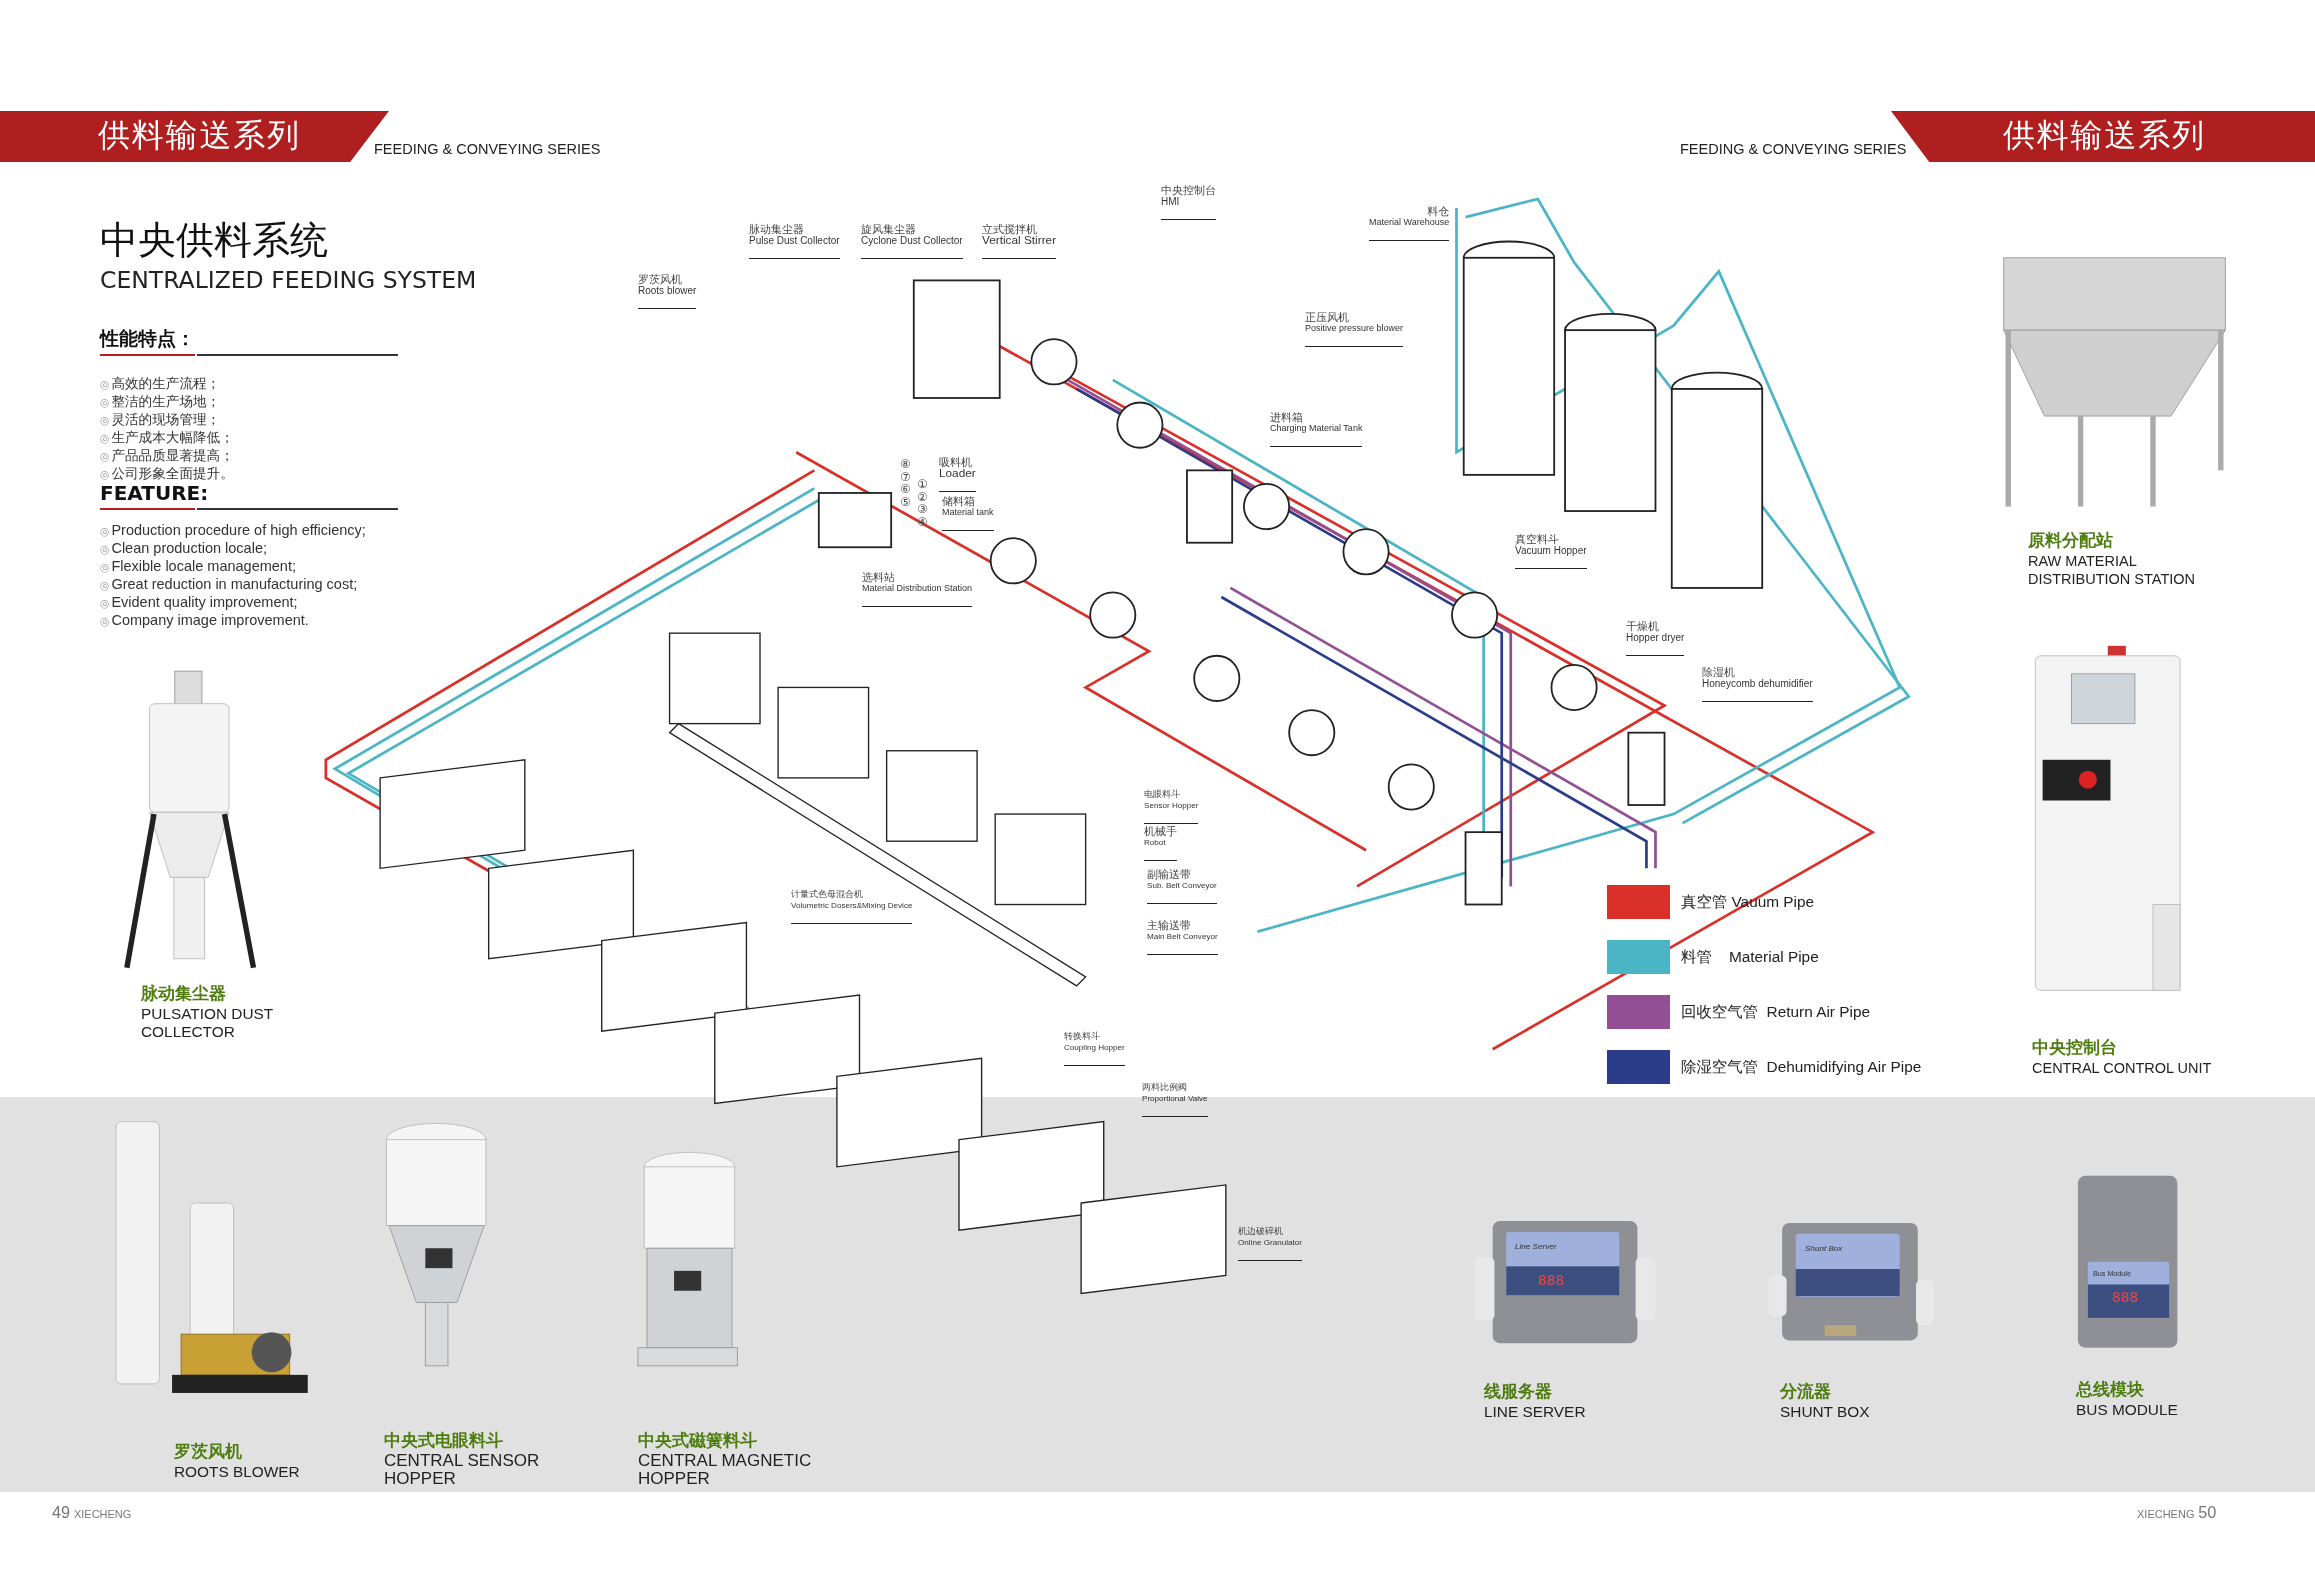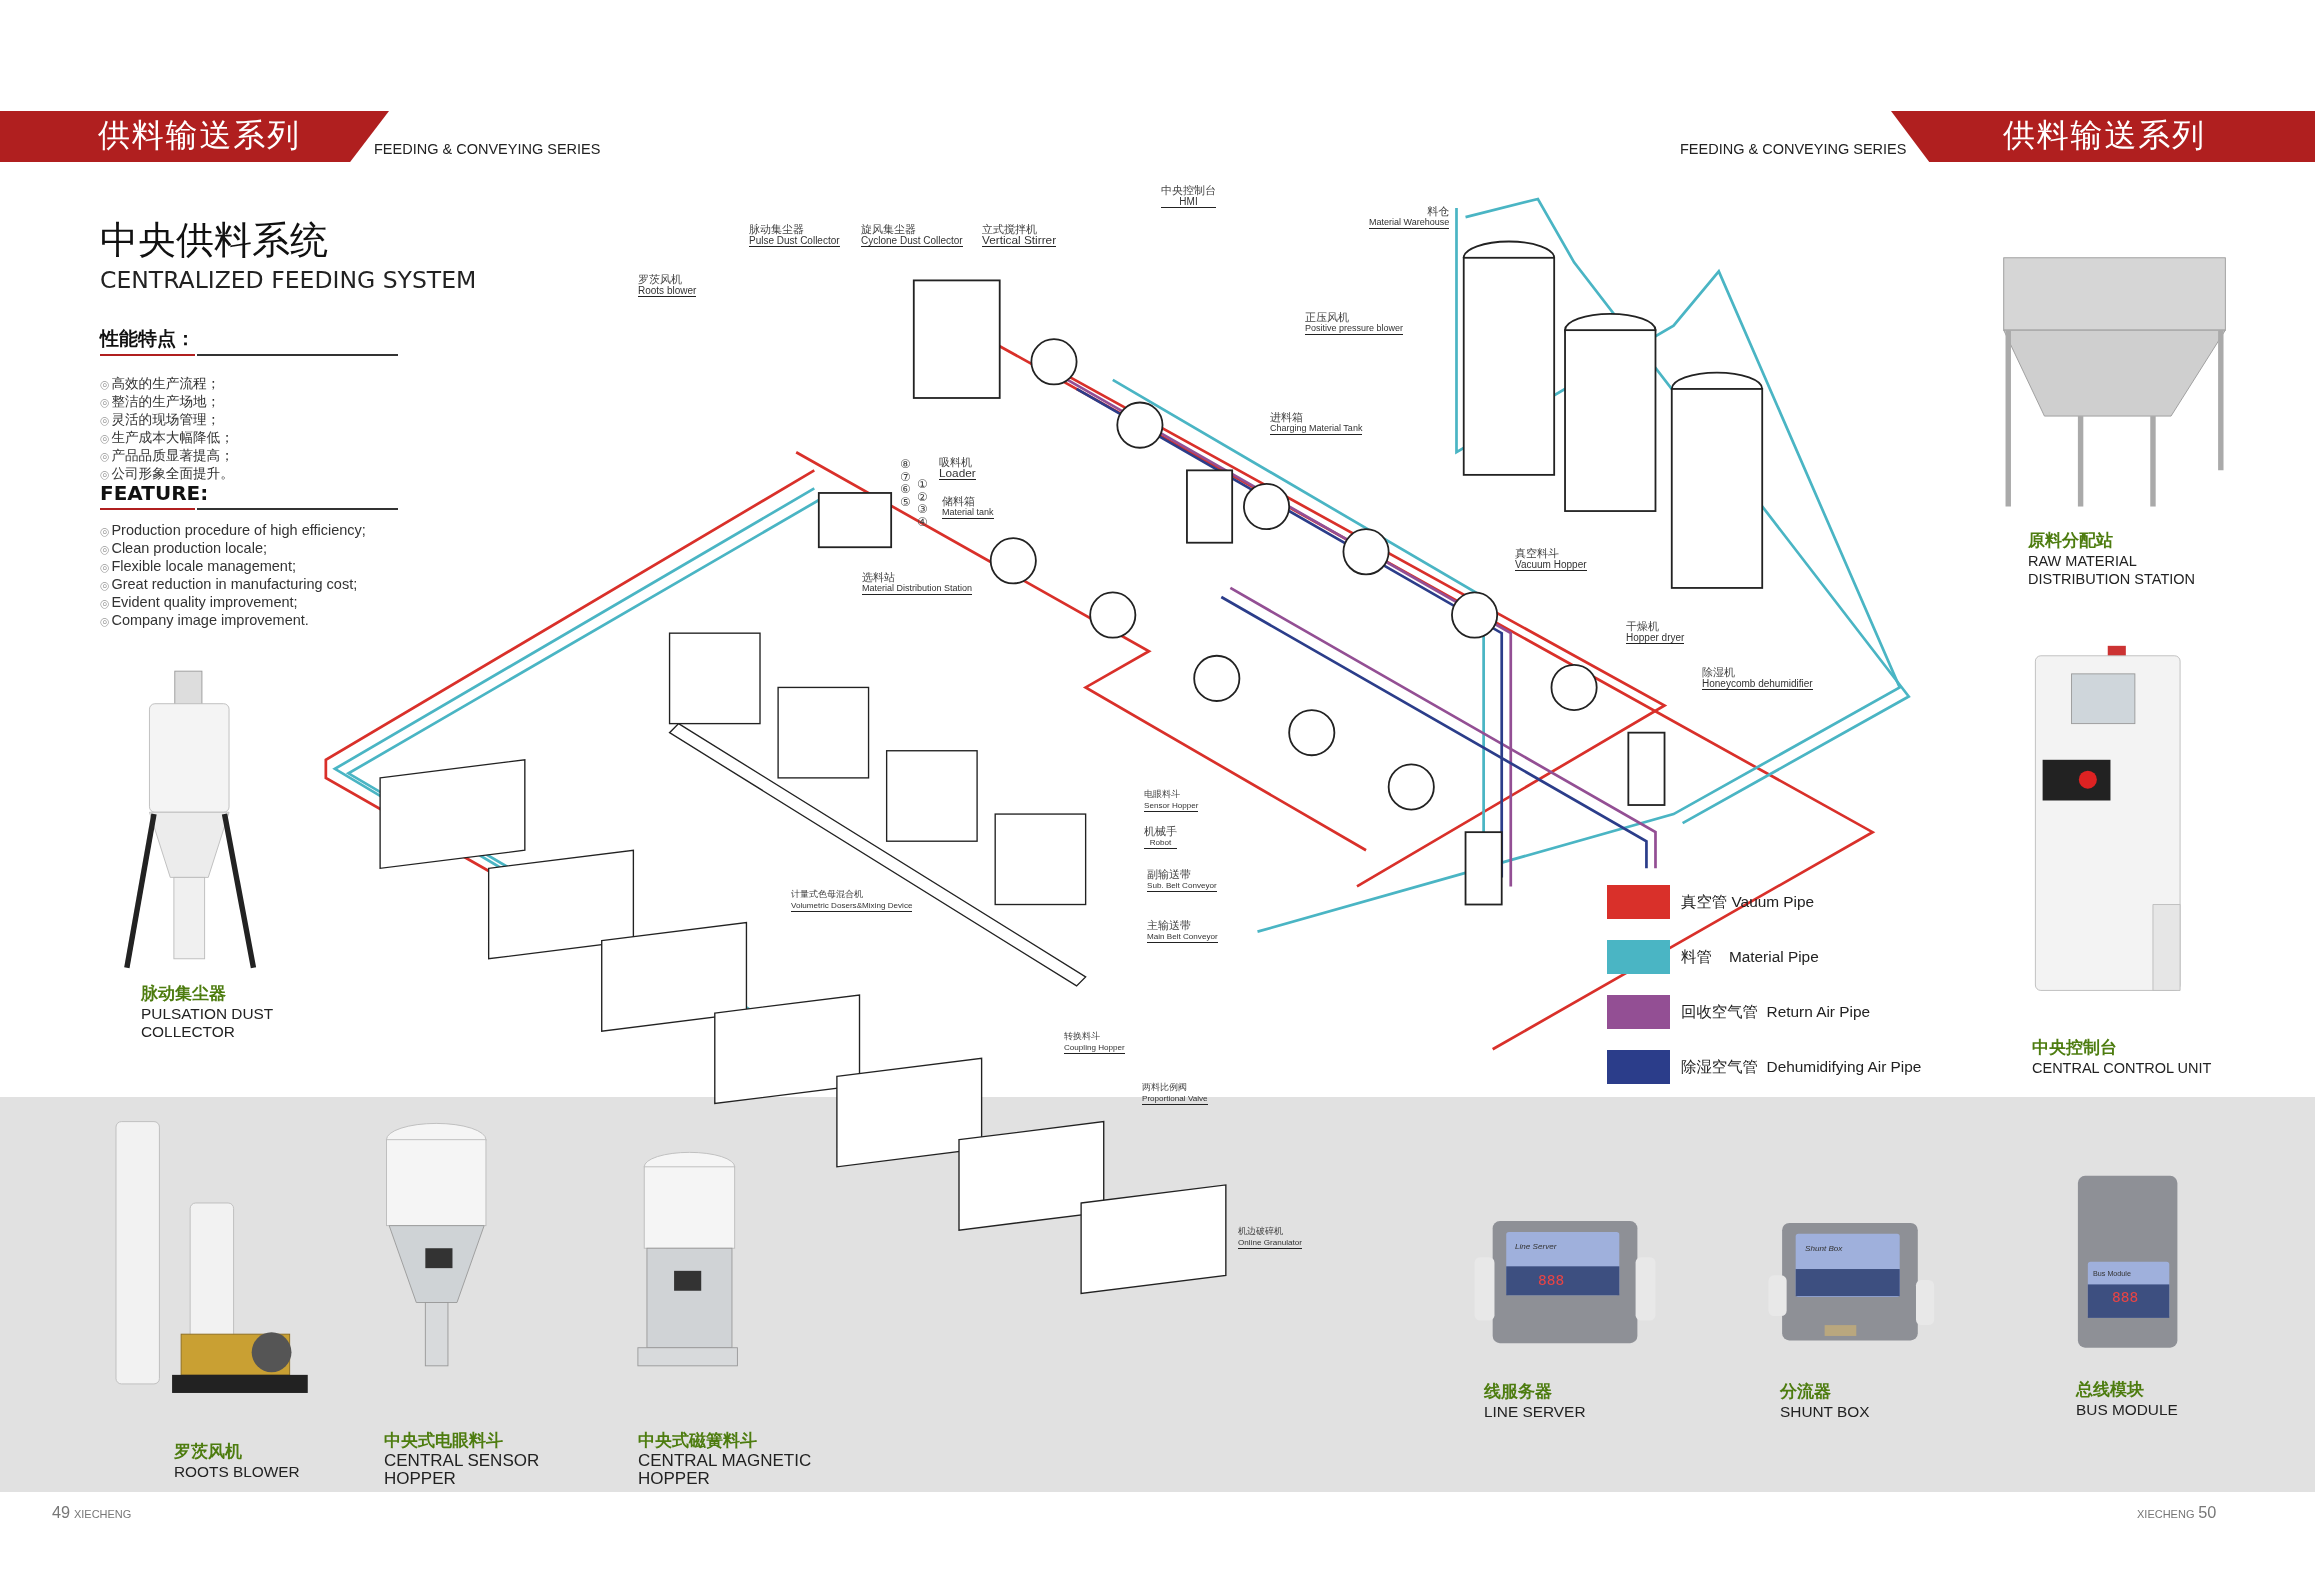--- a/index.html
+++ b/index.html
@@ -25,21 +25,21 @@
   .rule { position: absolute; height: 1.8px; }
   .feat-list { position: absolute; left: 100px; margin: 0; padding: 0; list-style: none; font-size: 13.6px; color: #333; line-height: 17px; }
   .feat-list li::before { content: "◎"; color: #999; font-size: 11px; margin-right: 1.8px; }
   .en-list { font-size: 14.5px; line-height: 17px; }
   .gray-band { position: absolute; left: 0; top: 1097px; width: 2316px; height: 395px; background: #e1e1e1; }
   .prod-cn { font-size: 17px; font-weight: bold; color: #4d7c0f; font-family: "DejaVu Sans", sans-serif; }
   .prod-en { font-size: 15.4px; color: #222; line-height: 18px; }
   .prod-label { position: absolute; }
   .diagram-label { position: absolute; font-size: 10px; color: #333; line-height: 11px; }
   .diagram-label .cn { font-family: "DejaVu Serif", serif; font-size: 11px; color: #444; display:block; }
-  .diagram-label .en { border-bottom: 1.4px solid #222; display:block; padding-bottom: 0; text-align: center; }
+  .diagram-label .en { border-bottom: 1.4px solid #222; display:block; padding-bottom: 12px; }
   .legend { position: absolute; left: 1607px; top: 885px; }
   .legend-row { display: flex; align-items: center; height: 34px; margin-bottom: 21px; }
   .legend-swatch { width: 63px; height: 34px; margin-right: 11px; }
   .legend-text { font-size: 15.4px; color: #222; }
   .footer { position: absolute; top: 1503px; font-size: 13.6px; color: #777; }
   .footer .num { font-size: 16.3px; }
   .footer .brand { font-size: 11px; }
   svg { position: absolute; }
 </style>
 </head>
@@ -185,21 +185,21 @@
     <span class="en">Loader</span>
   </div>
 <div class="diagram-label" style="left:942px;top:496px;font-size:9px;">
     <span class="cn">储料箱</span>
     <span class="en">Material tank</span>
   </div>
 <div class="diagram-label" style="left:862px;top:572px;font-size:9px;">
     <span class="cn">选料站</span>
     <span class="en">Material Distribution Station</span>
   </div>
-<div class="diagram-label" style="left:1515px;top:548px;">
+<div class="diagram-label" style="left:1515px;top:534px;">
     <span class="cn">真空料斗</span>
     <span class="en">Vacuum Hopper</span>
   </div>
 <div class="diagram-label" style="left:1626px;top:621px;">
     <span class="cn">干燥机</span>
     <span class="en">Hopper dryer</span>
   </div>
 <div class="diagram-label" style="left:1702px;top:667px;">
     <span class="cn">除湿机</span>
     <span class="en">Honeycomb dehumidifier</span>

